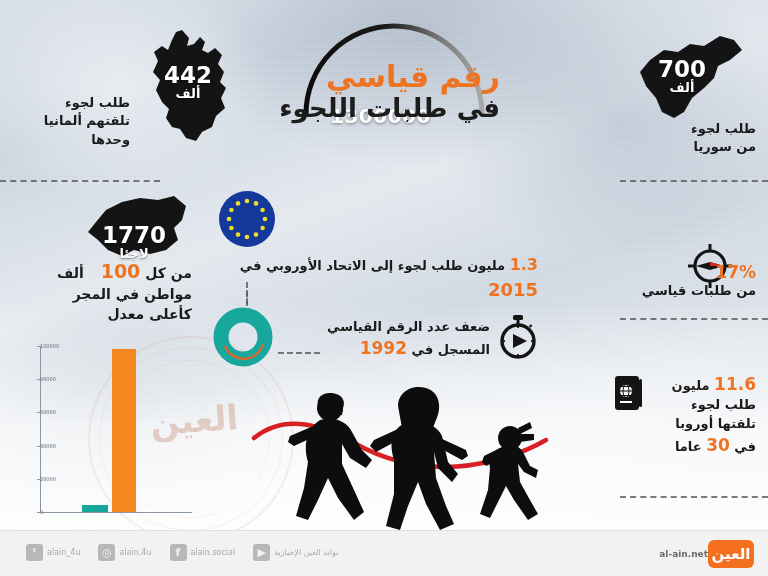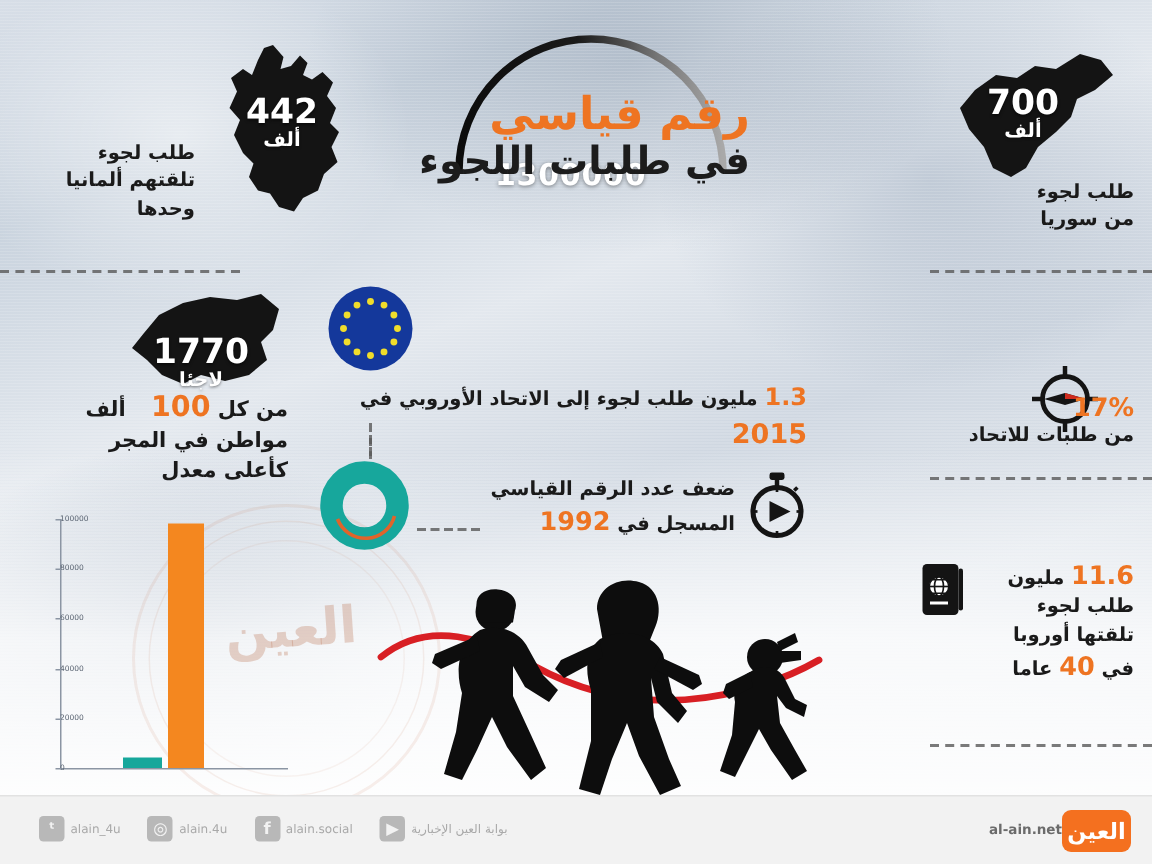--- a/index.html
+++ b/index.html
@@ -249,21 +249,21 @@
       <line x1="24" y1="38" x2="24" y2="46" stroke="#141414" stroke-width="3"></line>
       <line x1="2" y1="24" x2="10" y2="24" stroke="#141414" stroke-width="3"></line>
       <line x1="38" y1="24" x2="46" y2="24" stroke="#141414" stroke-width="3"></line>
       <polygon points="10,24 24,20 38,24 24,28" fill="#141414"></polygon>
       <polygon points="24,24 38,24 24,20" fill="#cf2b1e"></polygon>
     </svg>
   </div>
   <div class="blk" style="left:604px;top:262px;width:152px;text-align:right;">
     <div class="stat-num" style="font-size:17px;">17%</div>
     <div class="lines">
-      <div>من طلبات للاتحاد</div>
+      <div>من طلبات قياسي</div>
     </div>
   </div>
   <div class="dash-h" style="left:620px;top:318px;width:148px;"></div>
 
   <div class="icon-abs" style="left:612px;top:374px;">
     <svg width="32" height="40" viewBox="0 0 32 40">
       <rect x="3" y="2" width="24" height="34" rx="3" fill="#141414"></rect>
       <rect x="27" y="5" width="3" height="28" rx="1.5" fill="#141414"></rect>
       <circle cx="14" cy="17" r="6.5" fill="#ffffff"></circle>
       <circle cx="14" cy="17" r="6.5" fill="none" stroke="#141414" stroke-width="1"></circle>
@@ -277,21 +277,21 @@
   <div class="blk" style="left:644px;top:372px;width:112px;text-align:right;">
     <div class="lines">
       <div>
         <span class="stat-num" style="font-size:17px;">11.6</span>
         <span>مليون</span>
       </div>
       <div>طلب لجوء</div>
       <div>تلقتها أوروبا</div>
       <div>
         <span>في</span>
-        <span class="stat-num" style="font-size:17px;">40</span>
+        <span class="stat-num" style="font-size:17px;">30</span>
         <span>عاما</span>
       </div>
     </div>
   </div>
   <div class="dash-h" style="left:620px;top:496px;width:148px;"></div>
 
   <div class="eu-flag">
     <svg width="58" height="58" viewBox="0 0 58 58">
       <circle cx="29" cy="29" r="28" fill="#14389b"></circle>
       <g fill="#f0dd2b">

